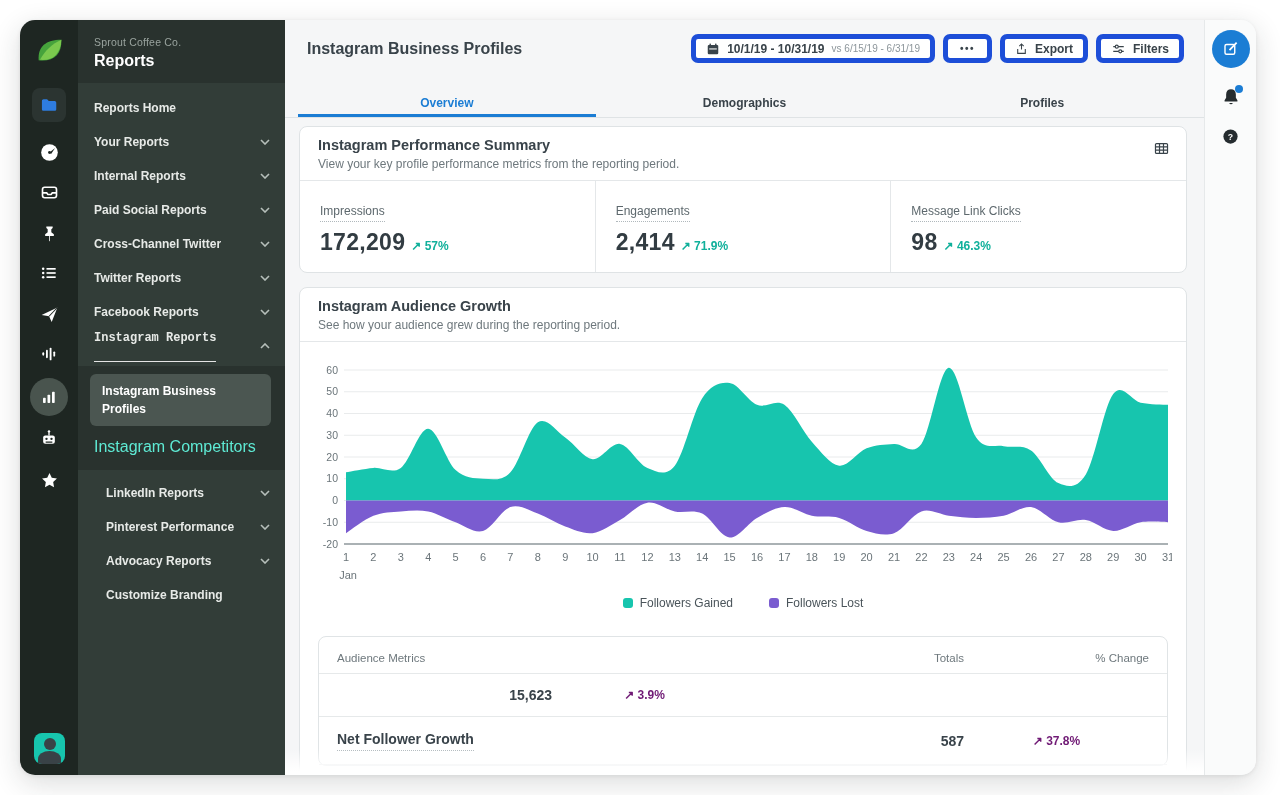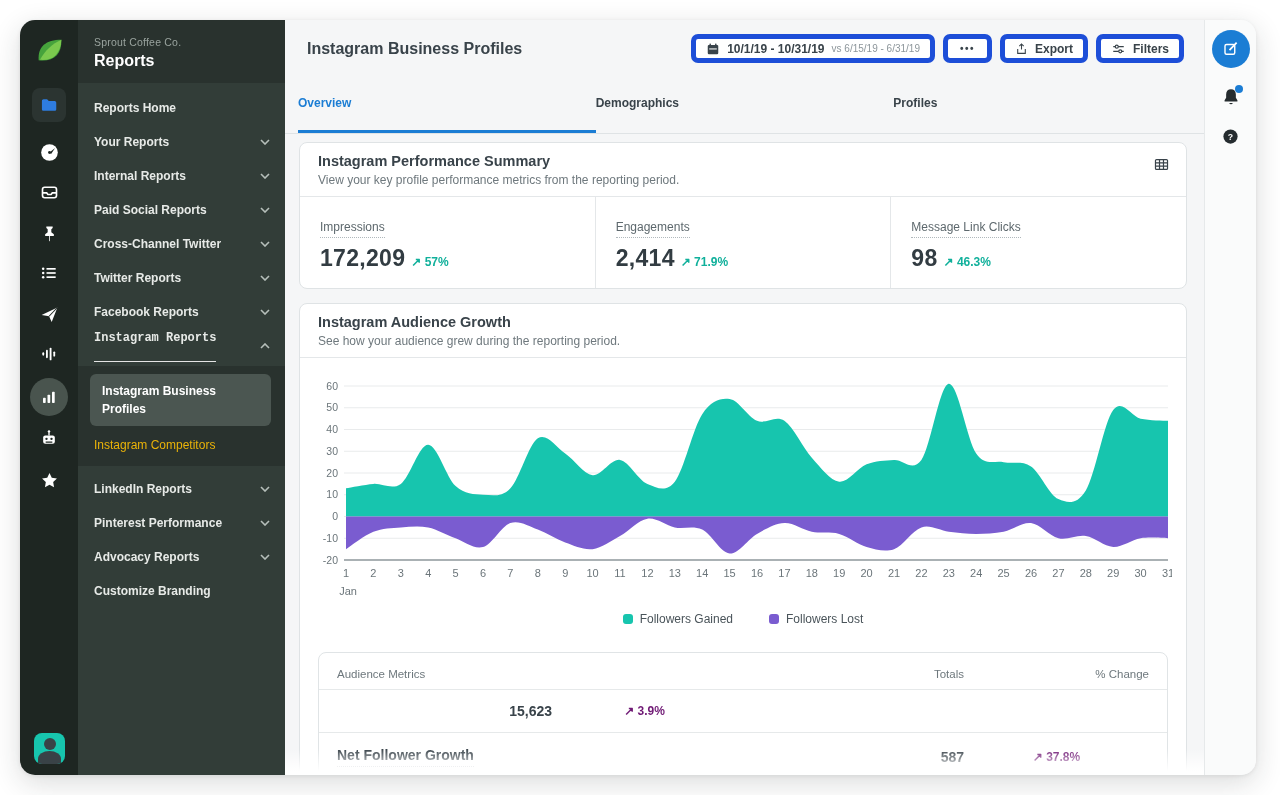--- a/index.html
+++ b/index.html
@@ -14,33 +14,33 @@
   .sb-acct { font-size:10.5px; color:#99a39e; letter-spacing:.2px; margin-bottom:4px; }
   .sb-title { font-size:16px; font-weight:bold; color:#fff; }
   .nav { padding-top:8px; }
   .nav-item { height:34px; display:flex; align-items:center; padding:0 15px 0 16px; font-size:12px; font-weight:bold; color:#e7eae7; cursor:pointer; }
   .nav-item .lbl { flex:1; }
   .nav-item .lbl.active-underline { flex:none; border-bottom:1px solid #e5e5e5; padding-bottom:16px;font-family:Liberation Mono, monospace; }
   .nav-item .sp { flex:1; }
   .chev { width:10px; height:6px; flex:none; }
   .submenu { background:#29322e; padding:6px 0 6px; margin-top:3px; }
   .submenu-sel { margin:2px 14px 4px 12px; background:#4b5651; border-radius:6px; padding:8px 12px; font-size:12px; font-weight:bold; line-height:1.5; color:#fff; cursor:pointer; }
-  .submenu-item { padding:8px 16px; font-size:12px; color:#eab308; cursor:pointer; }
-  .nav2 { padding-top:6px; }
+  .submenu-item { padding:8px 16px; font-size:16px; color:#5eead4; cursor:pointer; }
+  .nav2 { padding-top:6px;padding-left:12px; }
   
   .main { flex:1; background:#f5f6f7; position:relative; overflow:hidden; display:flex; flex-direction:column; }
   .mhead { display:flex; align-items:center; padding:14px 20px 20px 22px; }
   .mtitle { font-size:16px; font-weight:bold; color:#39434a; flex:1; }
   .btn { height:29px; border:5px solid #1d4ed8; border-radius:7px; background:#fff; display:flex; align-items:center; padding:0 10px; font-size:12px; font-weight:bold; color:#39434a; margin-left:8px; cursor:pointer; }
   .btn .cmp { color:#8d969b; font-weight:normal; font-size:10px; margin-left:7px; }
   .btn svg { margin-right:7px; }
   .dots { letter-spacing:1.5px; font-size:10px; padding:0 12px; }
   
   .tabs { display:flex; border-bottom:1px solid #dfe3e5; padding:0 13px; }
-  .tab { flex:1; font-size:12px; font-weight:bold; color:#39434a; padding:13px 0 20px; border-bottom:3px solid transparent; cursor:pointer; }
+  .tab { flex:1; text-align:center; font-size:12px; font-weight:bold; color:#39434a; padding:13px 0 4px; border-bottom:3px solid transparent; cursor:pointer; }
   .tab.active { color:#1b7dd4; border-bottom-color:#1b7dd4; }
   
   .content { padding:8px 17px 0 14px; flex:1; }
   .card { background:#fff; border:1px solid #dfe3e5; border-radius:8px; }
   .card-head { padding:10px 18px 9px; border-bottom:1px solid #e4e7e9; position:relative; }
   .card-title { font-size:14.5px; font-weight:bold; color:#39434a; margin-bottom:4px; }
   .card-sub { font-size:12px; color:#6e787d; }
   .grid-ic { position:absolute; right:16px; top:13px; }
   .metrics { display:flex; }
   .metric { flex:1; padding:20px 20px 16px; border-right:1px solid #e4e7e9; }

